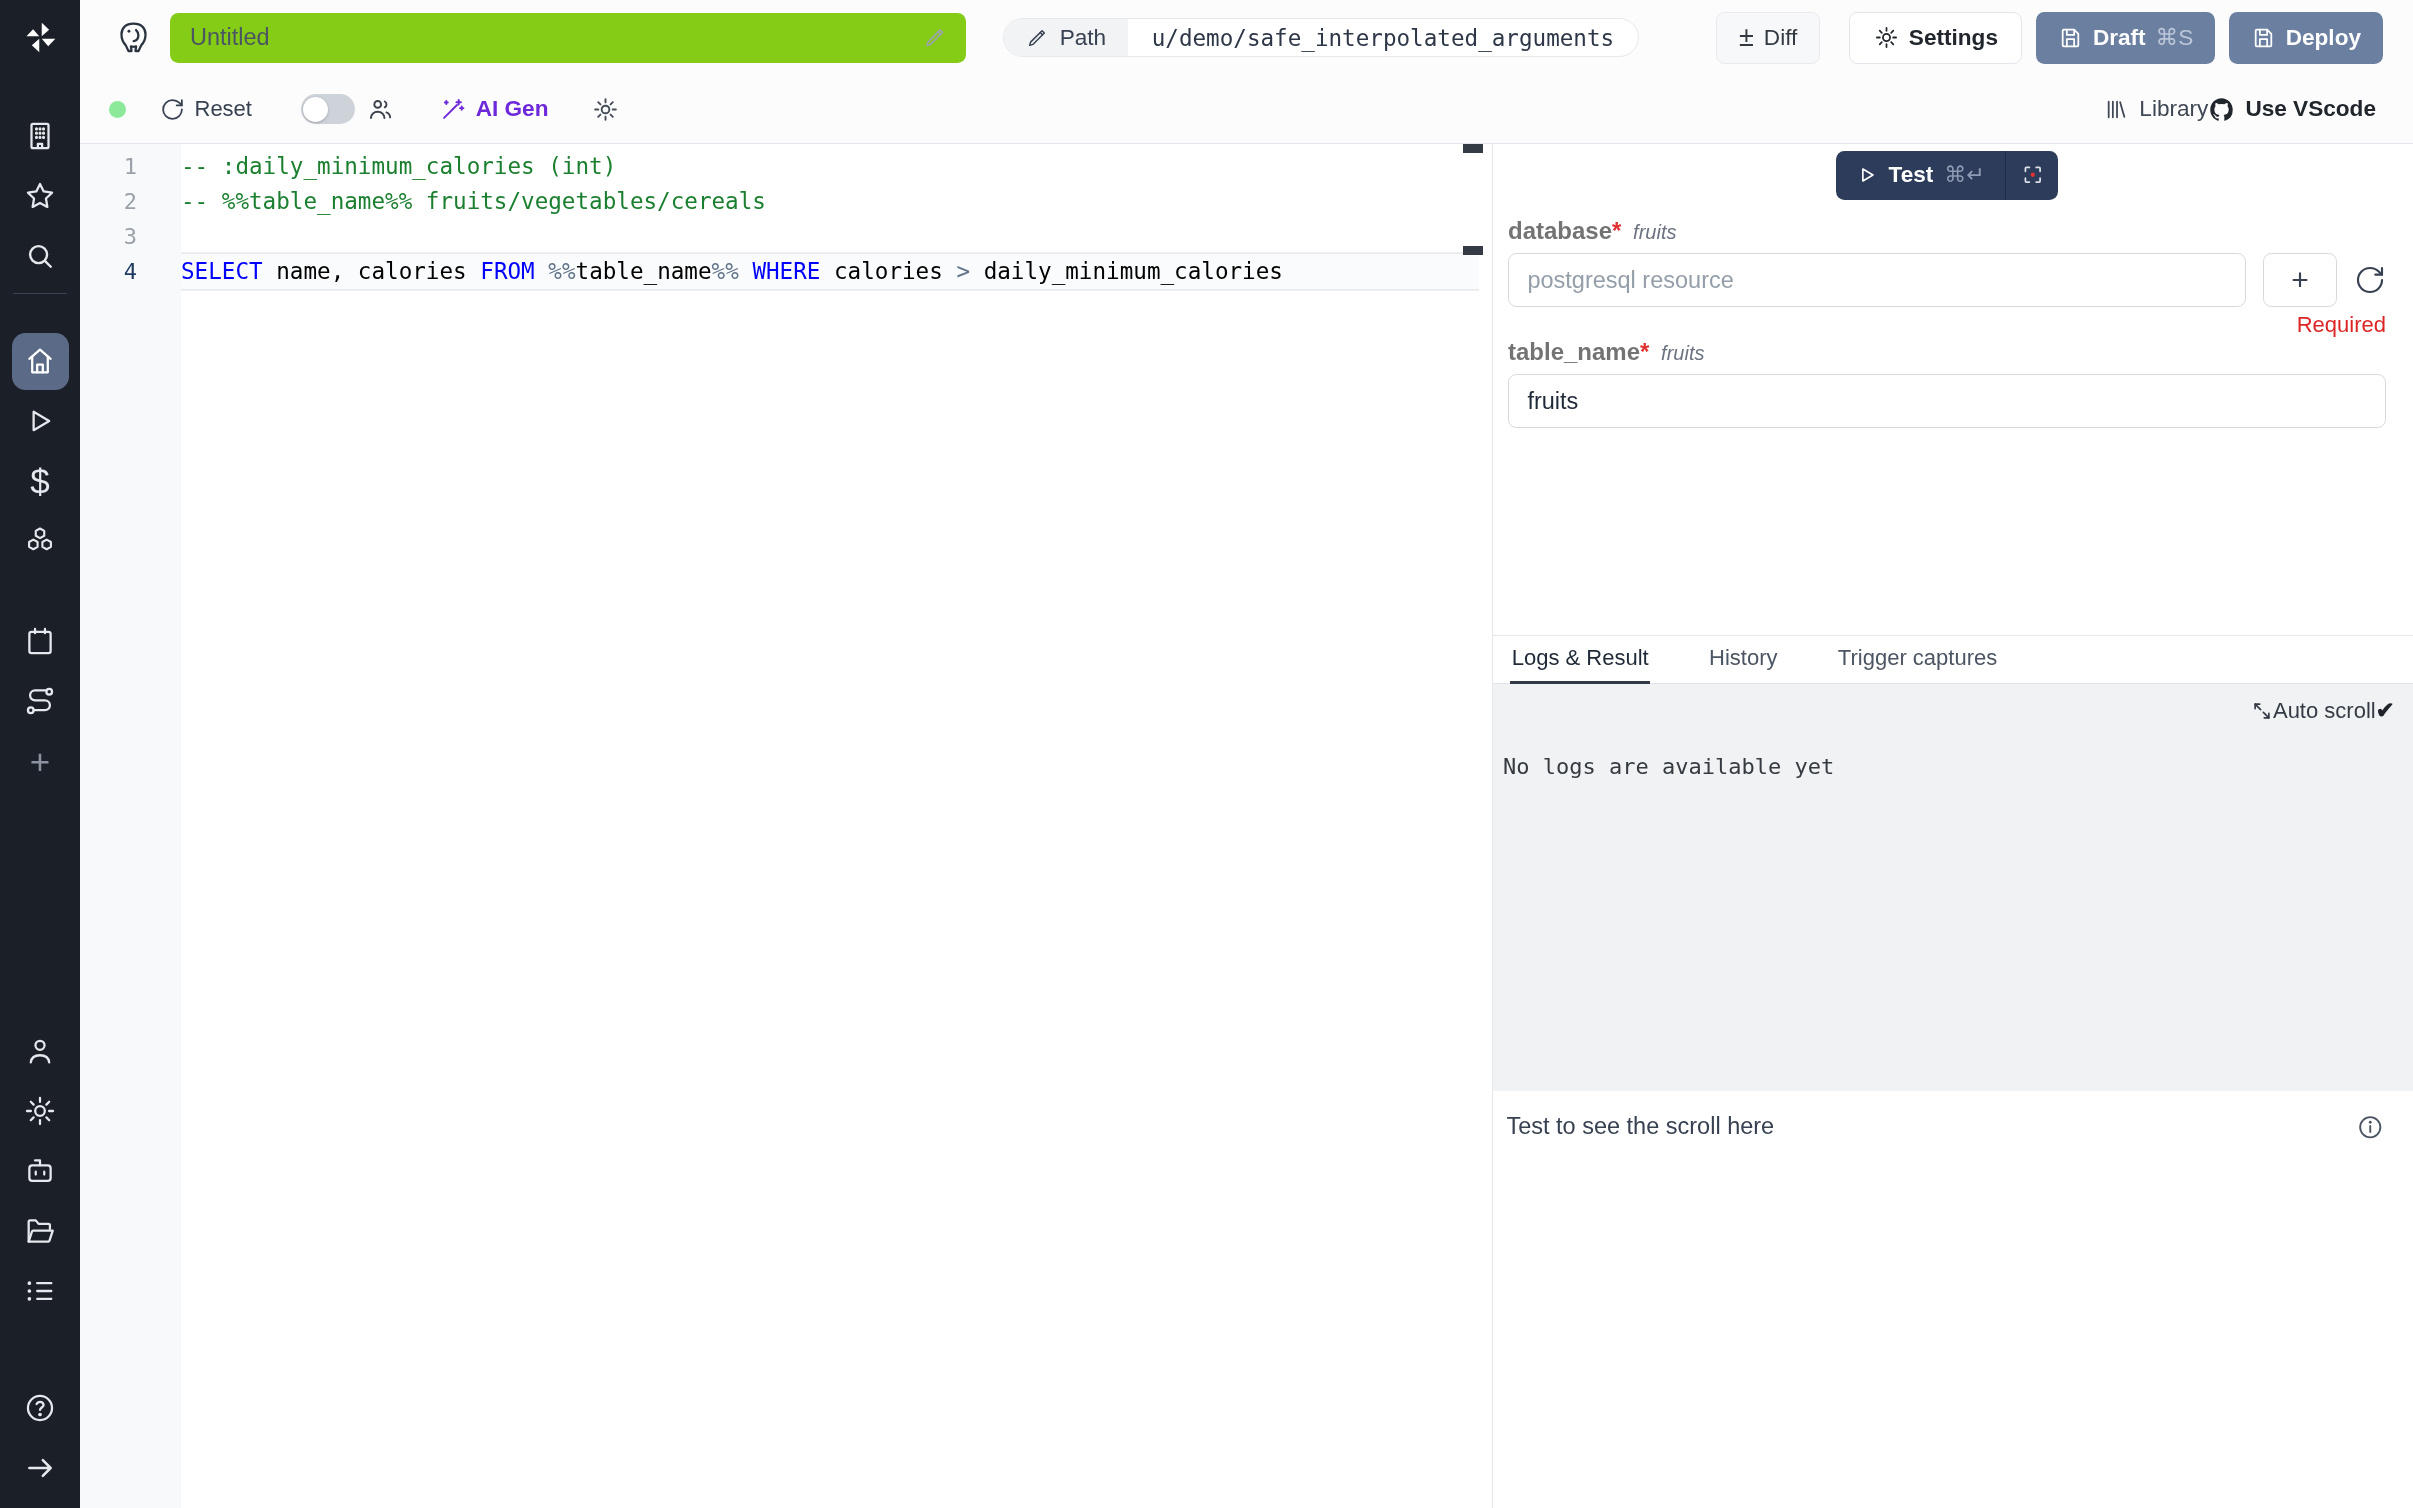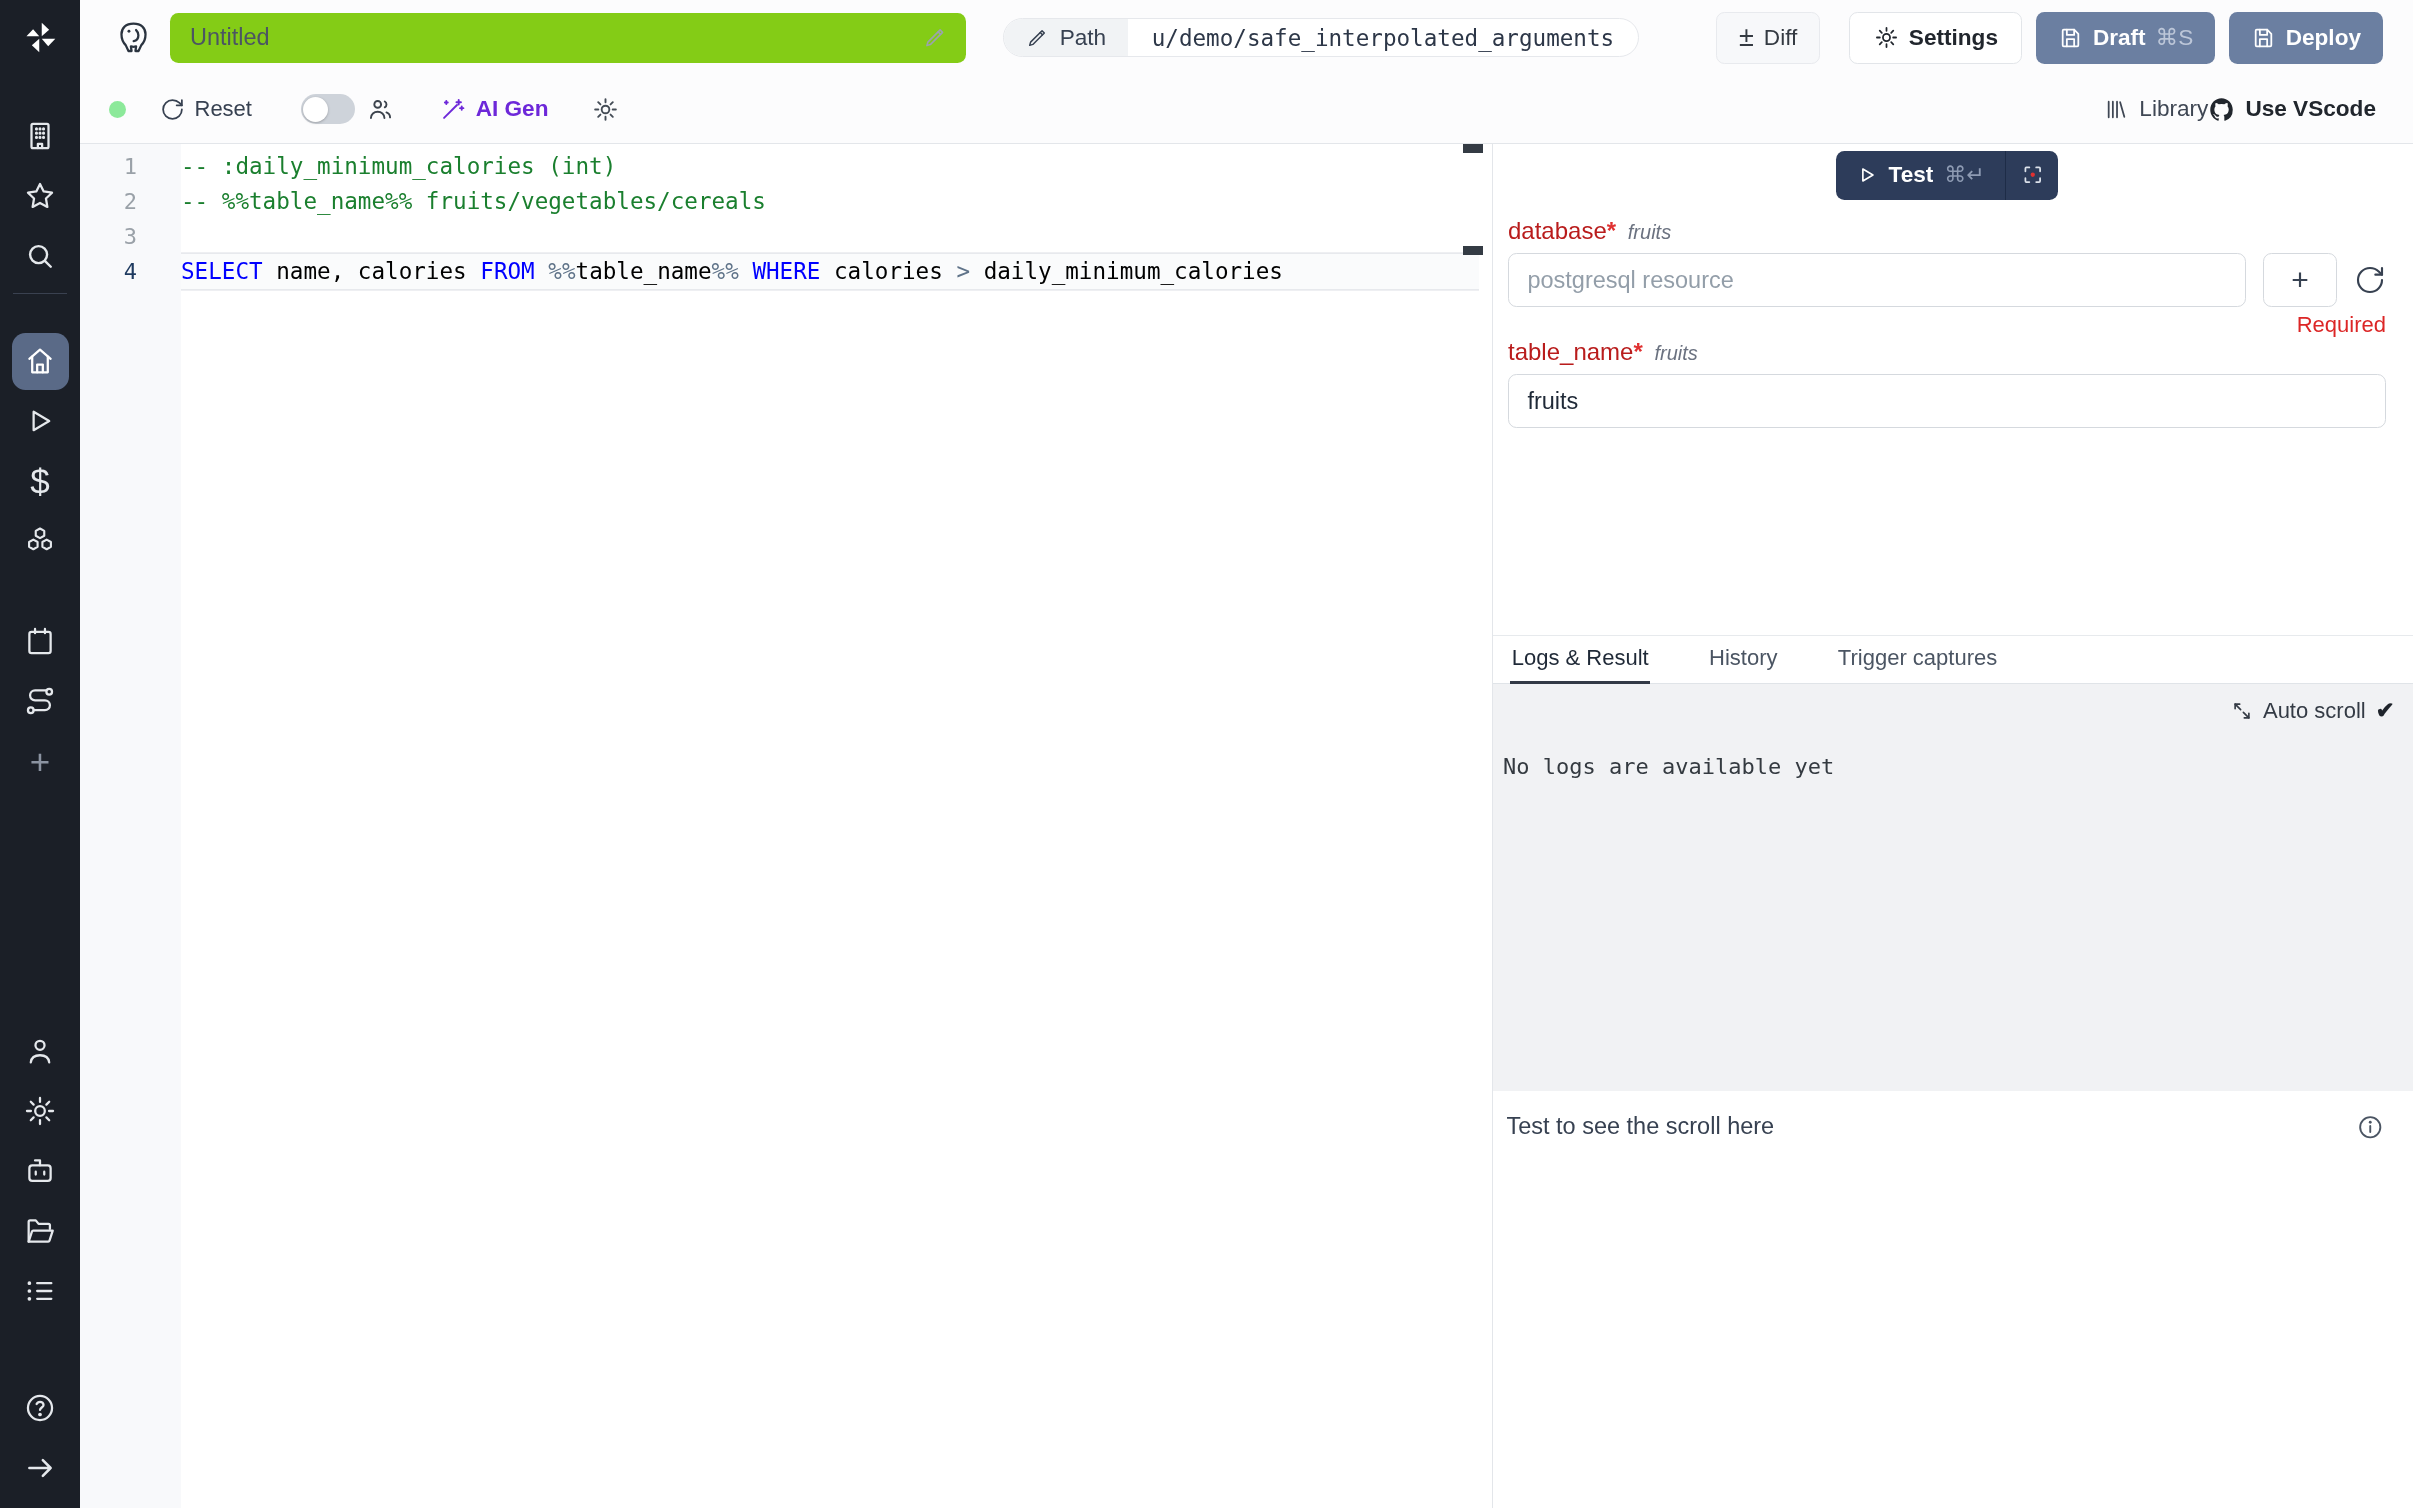--- a/index.html
+++ b/index.html
@@ -91,41 +91,41 @@
     border-left:1.7px solid #e3e6ea; background:#fff; display:flex; flex-direction:column; }
   .panel-top { height:491px; padding:0 27px 0 15px; }
   .test-row { display:flex; justify-content:center; margin-top:6.7px; }
   .test-pill { display:flex; align-items:stretch; background:#2d3c5a; border-radius:8.4px; overflow:hidden; height:49px; color:#fff; cursor:pointer; }
   .test-main { display:flex; align-items:center; gap:11px; padding:0 20px; }
   .test-label { font-size:22.6px; font-weight:700; }
   .test-shortcut { font-size:22px; color:#8e9bb3; }
   .test-divider { width:1.7px; background:#1e2c47; }
   .test-capture { width:52px; display:flex; align-items:center; justify-content:center; }
   .field-label-row { display:flex; align-items:baseline; margin-top:17px; }
-  .field-name { font-size:24px; font-weight:400; color:#b91c1c; }
+  .field-name { font-size:24px; font-weight:700; color:#737373; }
   .req-star { color:#e03131; font-size:24px; font-weight:700; }
   .field-type { font-size:20px; font-style:italic; color:#6b7280; margin-left:11.7px; }
   .input-row { display:flex; align-items:center; gap:17px; margin-top:8.4px; }
   .text-input { height:54px; border:1.7px solid #d5d9de; border-radius:8.4px; padding:0 18.4px;
     font-size:23.5px; font-family:inherit; color:#1f2937; background:#fff; flex:1; min-width:0; outline:none; }
   .text-input::placeholder { color:#939ea9; }
   .add-btn { width:74px; height:54px; border:1.7px solid #d5d9de; border-radius:8.4px; background:#fff;
     font-size:30px; color:#374151; display:flex; align-items:center; justify-content:center; cursor:pointer; }
   .refresh-btn { border:none; background:none; color:#374151; cursor:pointer; padding:0; }
   .validation-row { text-align:right; margin-top:5px; font-size:22px; color:#dc2626; }
   .field2 { margin-top:0px; }
 
   .tabsbar { height:49px; border-top:1.7px solid #e7eaed; border-bottom:1.7px solid #e0e4e8;
     display:flex; align-items:stretch; padding-left:17px; gap:57px; }
   .tab { display:flex; align-items:center; font-size:22px; color:#4b5563; cursor:pointer;
     border-bottom:4.2px solid transparent; margin-bottom:-1.7px; padding:0 1.7px; }
   .tab.active { color:#1f2937; border-bottom-color:#333a46; }
 
   .logs { height:407px; background:#f1f2f4; position:relative; }
-  .autoscroll { position:absolute; top:13.4px; right:18.4px; display:flex; align-items:center; gap:10px;
+  .autoscroll { position:absolute; top:13.4px; right:18.4px; display:flex; align-items:center; 
     font-size:22px; color:#343b45; cursor:pointer; }
   .autoscroll .check { font-weight:700; font-size:22.6px; color:#1f242b; }
   .logs-empty { position:absolute; left:10px; top:70px;
     font-family:"DejaVu Sans Mono",monospace; font-size:22px; color:#343a40; }
 
   .result { flex:1; padding:22px 28.5px 0 13.4px; display:flex; justify-content:space-between; align-items:flex-start; }
   .result-hint { font-size:23.5px; color:#374151; }
   .info-icon { color:#4b5563; cursor:pointer; }
 </style>
 </head>

